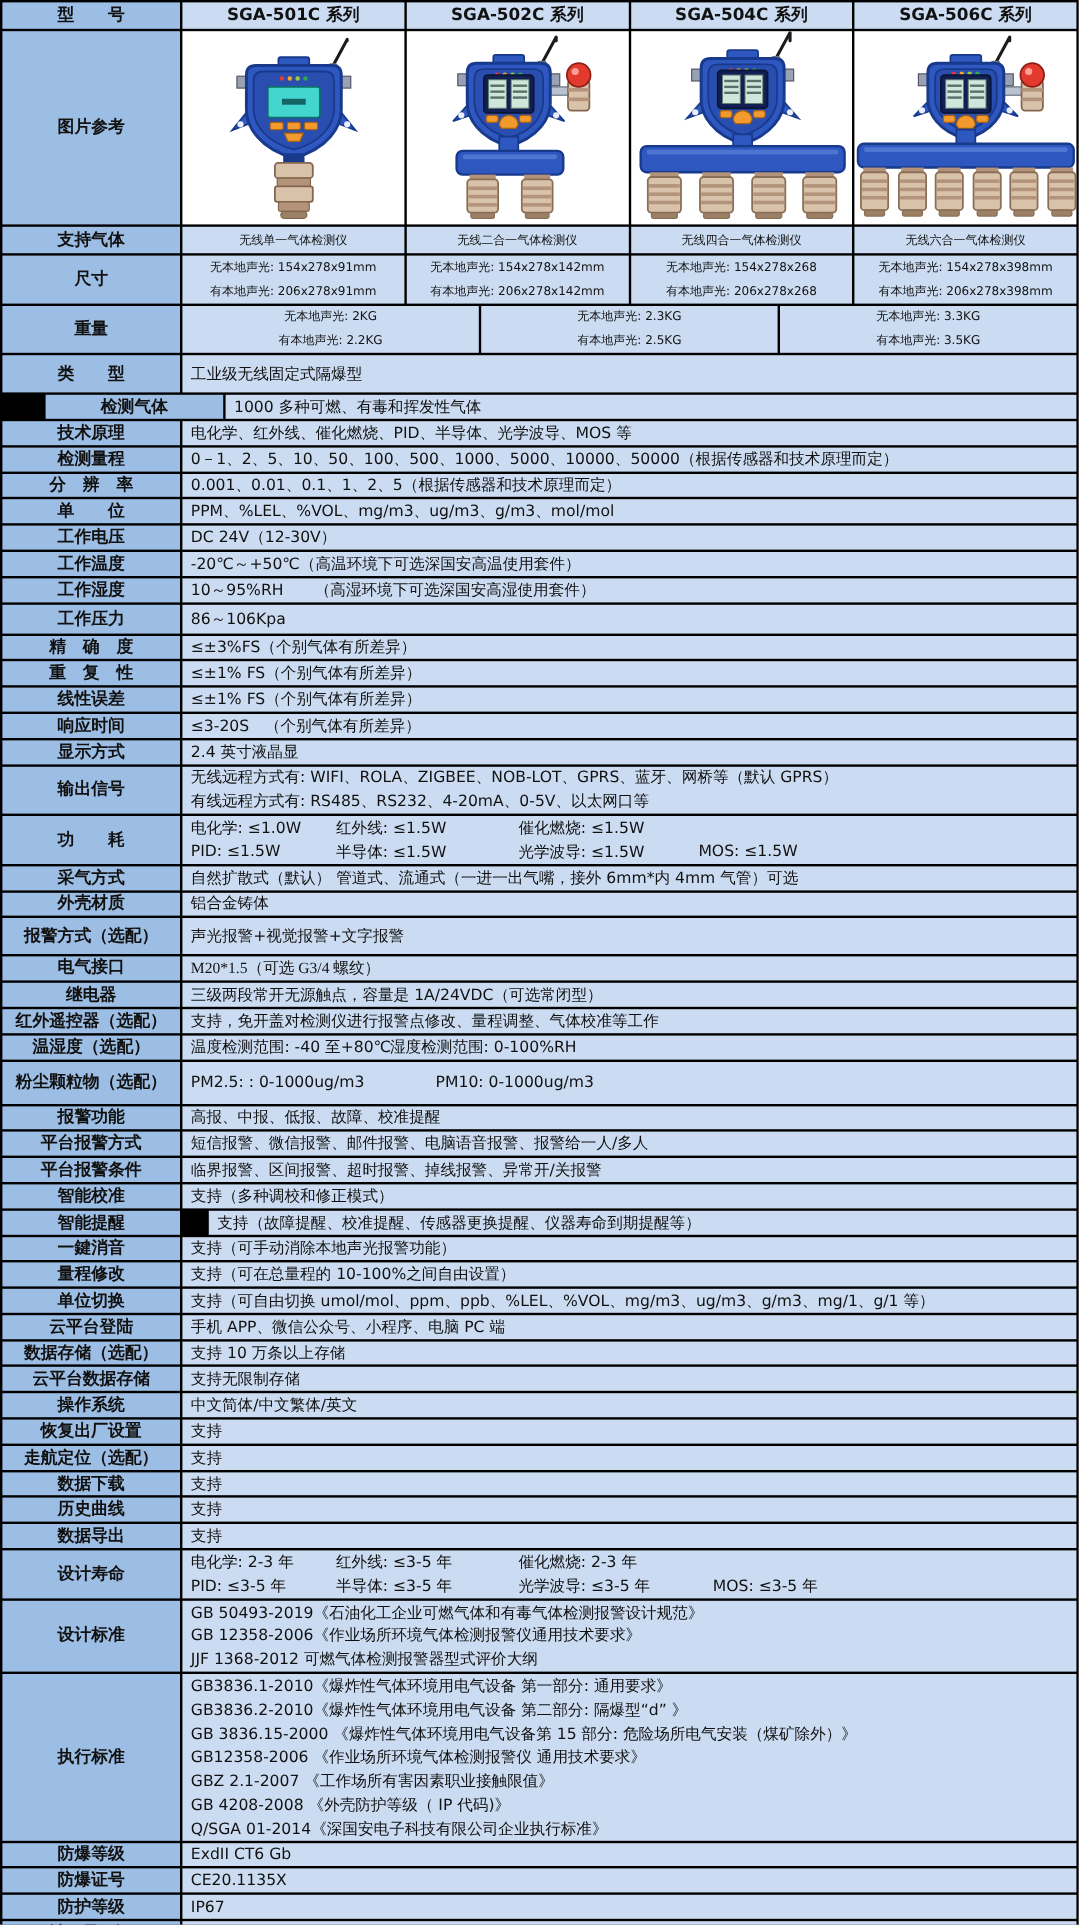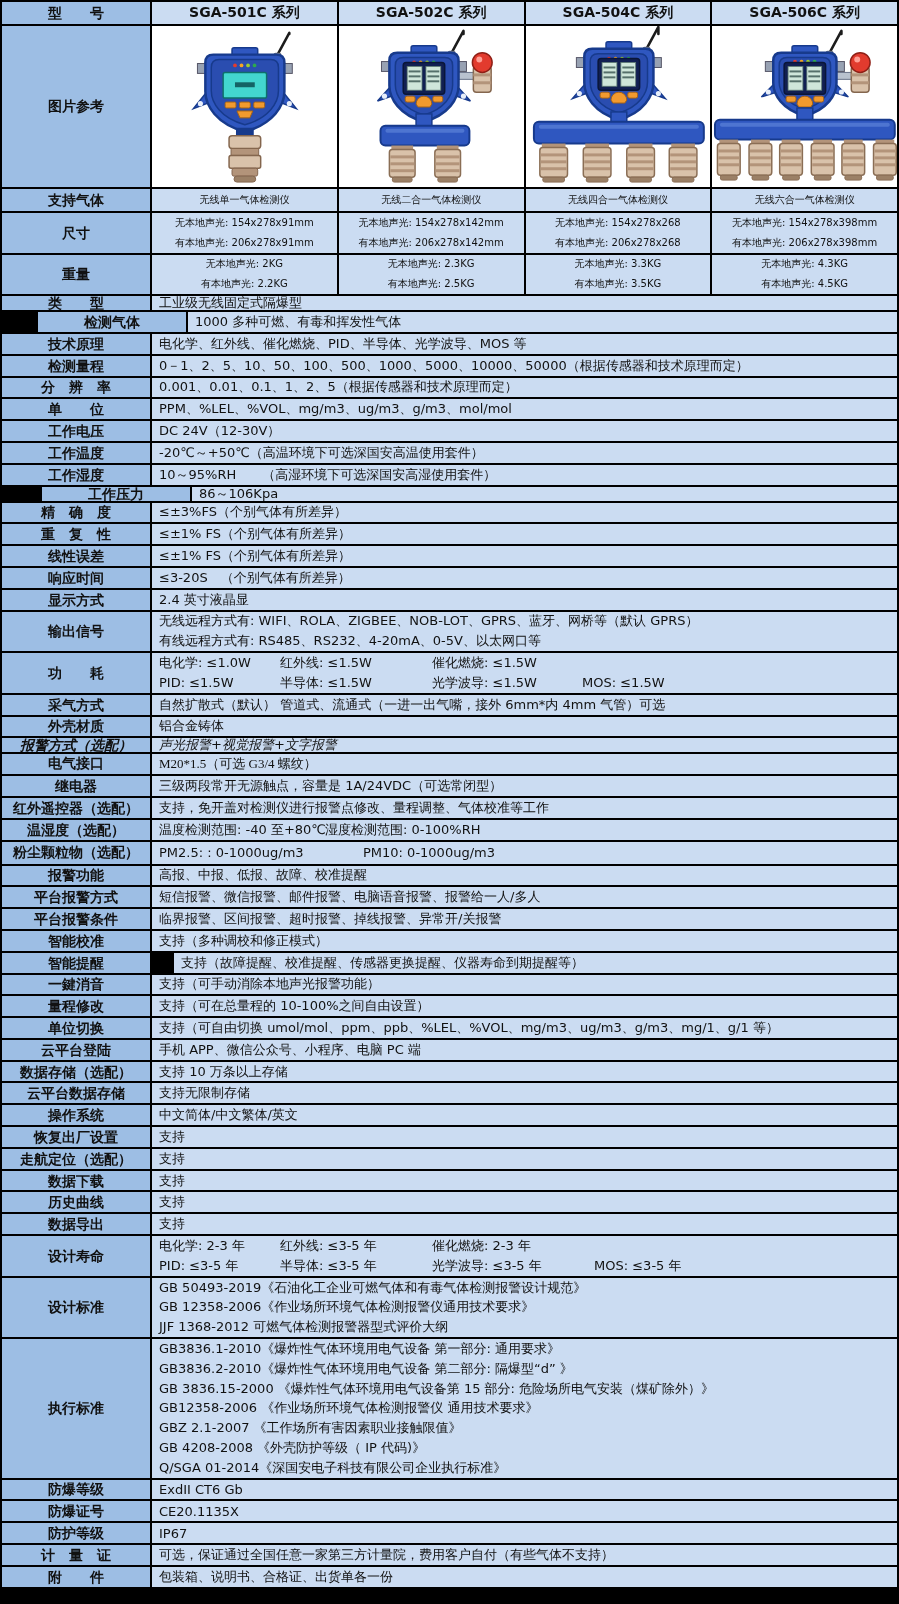--- a/index.html
+++ b/index.html
@@ -372,26 +372,22 @@
         <div class="line">有本地声光: 2.2KG</div>
       </div>
       <div class="cell model-cell">
         <div class="line">无本地声光: 2.3KG</div>
         <div class="line">有本地声光: 2.5KG</div>
       </div>
       <div class="cell model-cell">
         <div class="line">无本地声光: 3.3KG</div>
         <div class="line">有本地声光: 3.5KG</div>
       </div>
-      <div class="cell model-cell">
-        <div class="line">无本地声光: 4.3KG</div>
-        <div class="line">有本地声光: 4.5KG</div>
-      </div>
-    </div>
-    <div class="row" style="height: 14px;">
+    </div>
+    <div class="row" style="height: 31px;">
       <div class="cell label-cell">类　　型</div>
       <div class="cell spec-cell">
         <div class="line">
           <span class="seg">工业级无线固定式隔爆型</span>
         </div>
       </div>
     </div>
     <div class="row" style="height: 19.8px; padding-left: 36px;">
       <div class="cell label-cell">检测气体</div>
       <div class="cell spec-cell">
@@ -449,21 +445,21 @@
       </div>
     </div>
     <div class="row" style="height: 19.8px;">
       <div class="cell label-cell">工作湿度</div>
       <div class="cell spec-cell">
         <div class="line">
           <span class="seg">10～95%RH　　（高湿环境下可选深国安高湿使用套件）</span>
         </div>
       </div>
     </div>
-    <div class="row" style="height: 14px; margin-left: 40px;">
+    <div class="row" style="height: 24px;">
       <div class="cell label-cell">工作压力</div>
       <div class="cell spec-cell">
         <div class="line">
           <span class="seg">86～106Kpa</span>
         </div>
       </div>
     </div>
     <div class="row" style="height: 19.8px;">
       <div class="cell label-cell">精　确　度</div>
       <div class="cell spec-cell">
@@ -540,21 +536,21 @@
       </div>
     </div>
     <div class="row" style="height: 19.8px;">
       <div class="cell label-cell">外壳材质</div>
       <div class="cell spec-cell">
         <div class="line">
           <span class="seg">铝合金铸体</span>
         </div>
       </div>
     </div>
-    <div class="row" style="height: 14px; font-style: italic;">
+    <div class="row" style="height: 30px;">
       <div class="cell label-cell">报警方式（选配）</div>
       <div class="cell spec-cell">
         <div class="line">
           <span class="seg">声光报警+视觉报警+文字报警</span>
         </div>
       </div>
     </div>
     <div class="row" style="height: 19.8px; font-family: Liberation Serif, serif;">
       <div class="cell label-cell">电气接口</div>
       <div class="cell spec-cell">
@@ -581,21 +577,21 @@
     </div>
     <div class="row" style="height: 19.8px;">
       <div class="cell label-cell">温湿度（选配）</div>
       <div class="cell spec-cell">
         <div class="line">
           <span class="seg" style="width: 166px;">温度检测范围: -40 至+80℃</span>
           <span class="seg">湿度检测范围: 0-100%RH</span>
         </div>
       </div>
     </div>
-    <div class="row" style="height: 22px;">
+    <div class="row" style="height: 35px;">
       <div class="cell label-cell">粉尘颗粒物（选配）</div>
       <div class="cell spec-cell">
         <div class="line">
           <span class="seg" style="width: 204px;">PM2.5: : 0-1000ug/m3</span>
           <span class="seg">PM10: 0-1000ug/m3</span>
         </div>
       </div>
     </div>
     <div class="row" style="height: 19.8px;">
       <div class="cell label-cell">报警功能</div>

